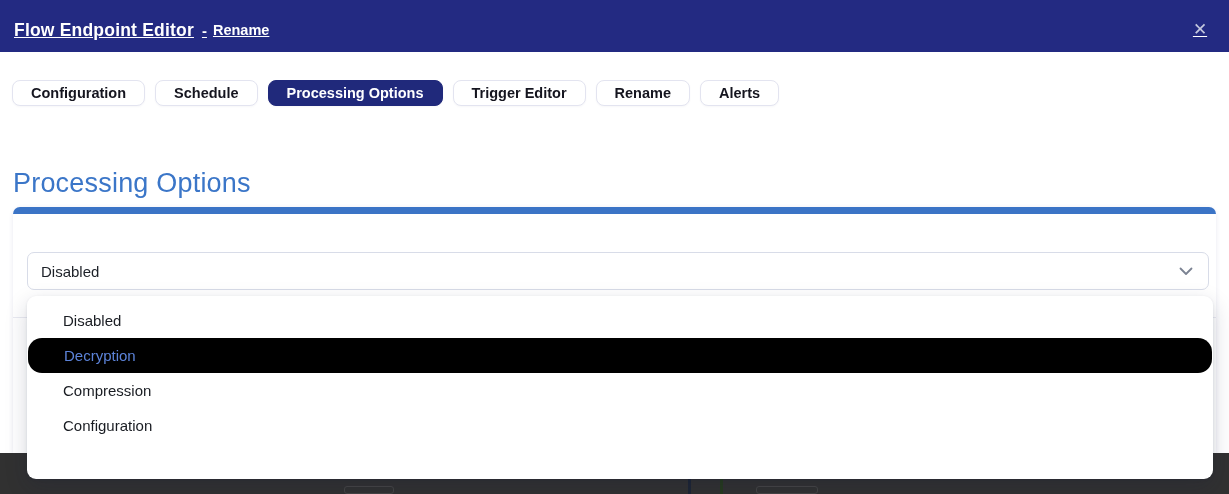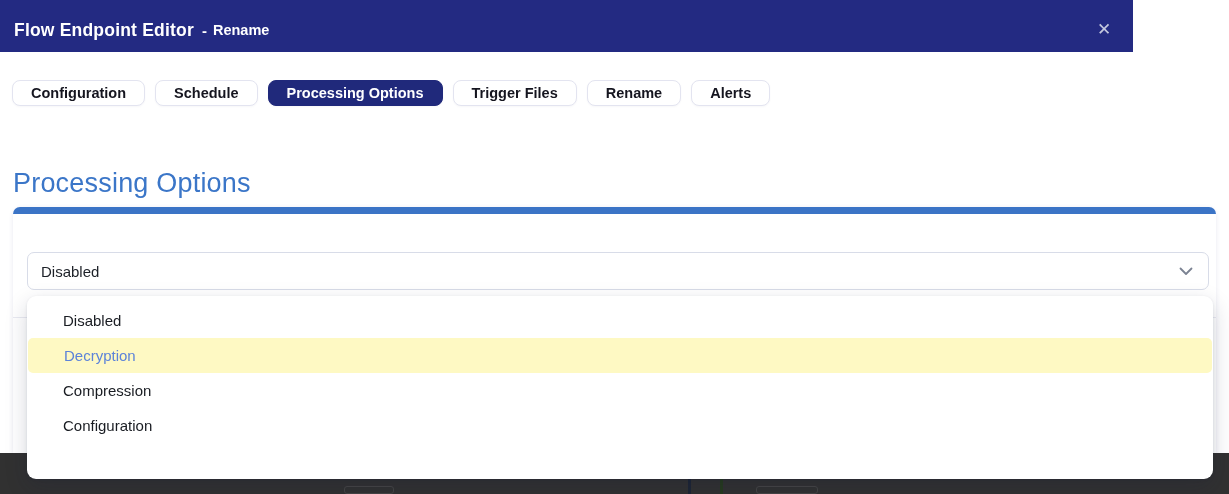--- a/index.html
+++ b/index.html
@@ -7,25 +7,26 @@
   body {
     position: relative;
     width: 1229px; height: 494px;
     background: #ffffff;
     font-family: "Liberation Sans", "DejaVu Sans", sans-serif;
     overflow: hidden;
   }
 
   
   .titlebar {
-    position: absolute; left: 0; top: 0; width: 1133px; height: 52px;
+    position: absolute; left: 0; top: 0; width: 1229px; height: 52px;
     background: #232a82;
     display: flex; align-items: center;
     padding: 8px 16px 0 14px;
     color: #ffffff;
+    text-decoration: underline;
   }
   .titlebar .title { font-size: 17.5px; font-weight: 700; letter-spacing: .2px; }
   .titlebar .sep   { font-size: 15px; font-weight: 700; margin: 0 6px 0 8px; }
   .titlebar .subtitle { font-size: 14.5px; font-weight: 600; }
   .titlebar .close {
     margin-left: auto;
     color: #c3c7de; font-size: 17px; font-weight: 400;
     width: 26px; height: 26px; line-height: 26px; text-align: center;
     cursor: pointer; user-select: none;
   }
@@ -102,23 +103,23 @@
     z-index: 5;
   }
   .option {
     height: 35px;
     display: flex; align-items: center;
     padding-left: 36px;
     font-size: 15px; color: #191c22;
     cursor: pointer;
   }
   .option.highlighted {
-    background: #fef9c3;
+    background: #000000;
     color: #5c83d9;
-    border-radius: 5px;
+    border-radius: 14px;
     margin: 0 1px;
   }
 
   
   .backdrop-bottom {
     position: absolute; left: 0; top: 453px; width: 1229px; height: 41px;
     background: #313131;
     z-index: 1;
   }
   .bd-line-navy  { position: absolute; left: 688px; top: 0; width: 3px; height: 41px; background: #1d2534; }
@@ -140,21 +141,21 @@
   <span class="title">Flow Endpoint Editor</span>
   <span class="sep">-</span>
   <span class="subtitle">Rename</span>
   <span class="close">✕</span>
 </div>
 
 <div class="tabs">
   <div class="tab">Configuration</div>
   <div class="tab">Schedule</div>
   <div class="tab active">Processing Options</div>
-  <div class="tab">Trigger Files</div>
+  <div class="tab">Trigger Editor</div>
   <div class="tab">Rename</div>
   <div class="tab">Alerts</div>
 </div>
 
 <div class="section-heading">Processing Options</div>
 
 <div class="card">
   <div class="card-topbar"></div>
   <div class="card-inner-divider"></div>
 </div>

